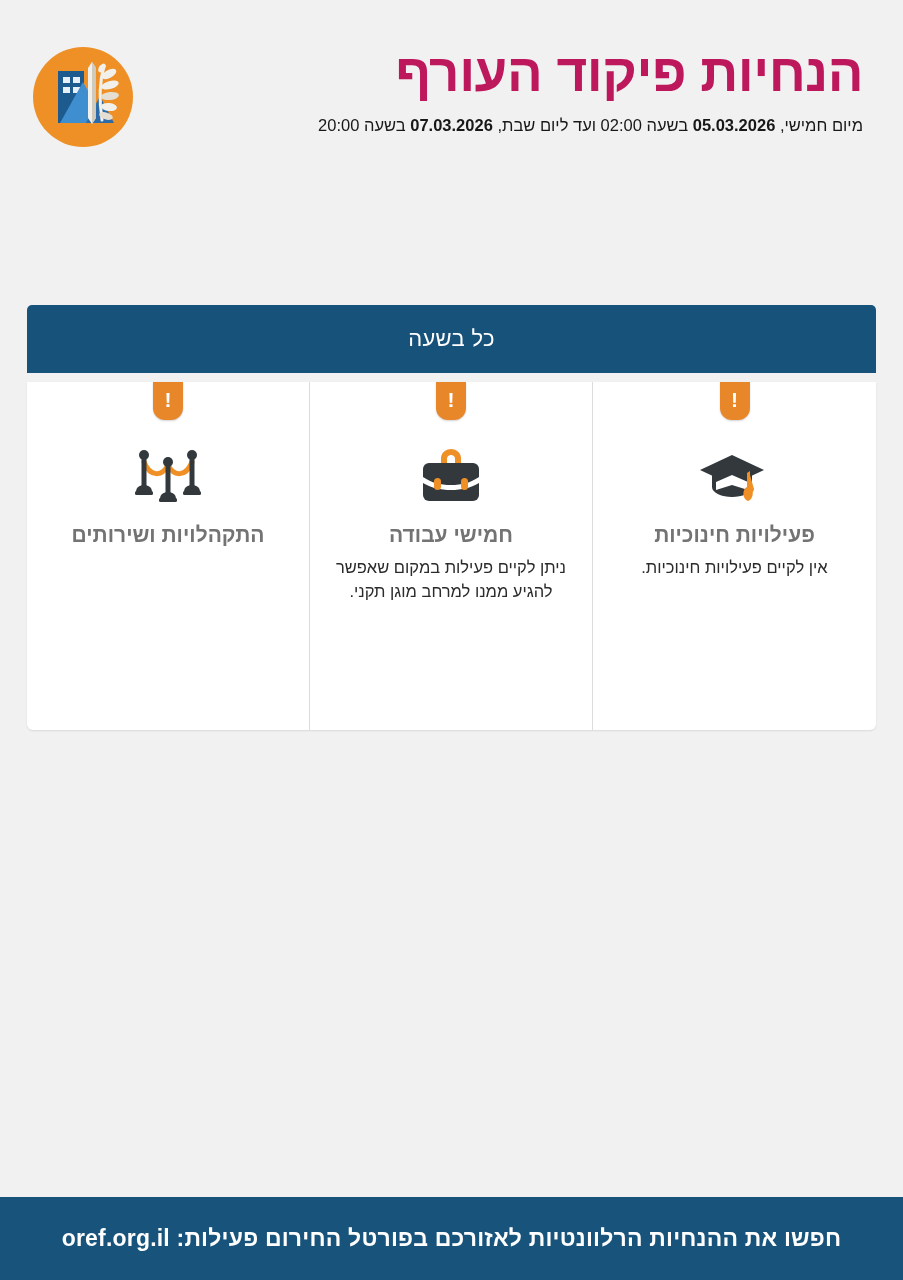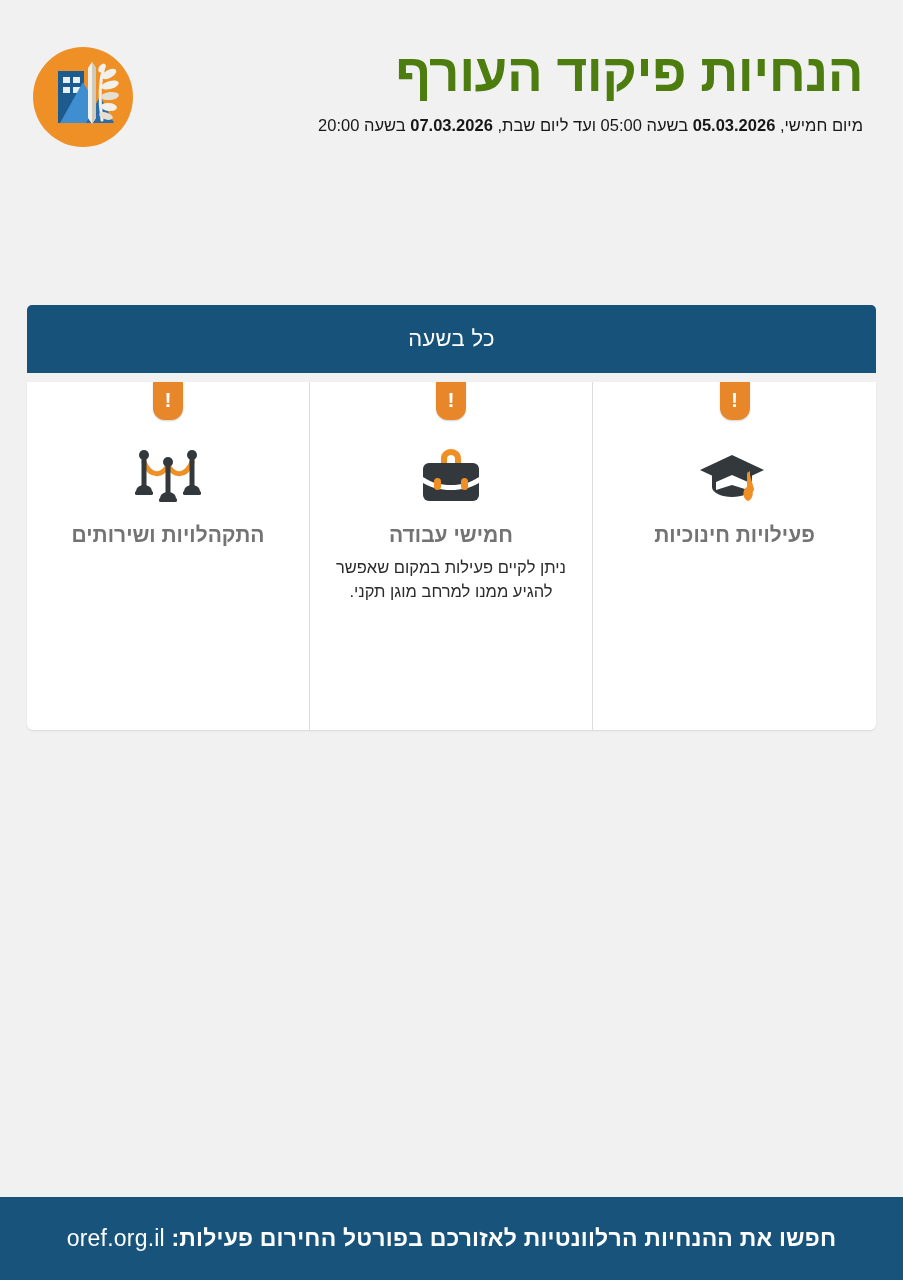--- a/index.html
+++ b/index.html
@@ -36,21 +36,21 @@
   }
 
   .header-text {
     flex: 1 1 auto;
     text-align: right;
     padding-top: 6px;
     padding-left: 14px;
   }
 
   .main-title {
-    color: #4d7c0f;
+    color: #be185d;
     font-size: 53px;
     font-weight: bold;
     line-height: 1.02;
     letter-spacing: -0.5px;
     white-space: nowrap;
   }
 
   .sub-title {
     margin-top: 14px;
     color: #181818;
@@ -180,32 +180,32 @@
     align-items: center;
     justify-content: center;
   }
   .footer-text {
     color: #ffffff;
     font-size: 23px;
     font-weight: bold;
     letter-spacing: 0.2px;
     white-space: nowrap;
   }
-  .footer-text .url { font-weight: normal; }
+  .footer-text .url { font-weight: bold; }
 </style>
 </head>
 <body>
 
 <div id="page">
 
   <div class="header">
     <div class="header-text">
       <div class="main-title">הנחיות פיקוד העורף</div>
       <div class="sub-title">
-        <span>מיום חמישי, </span><span class="b">05.03.2026</span><span> בשעה 05:00 ועד ליום שבת, </span><span class="b">07.03.2026</span><span> בשעה 20:00</span>
+        <span>מיום חמישי, </span><span class="b">05.03.2026</span><span> בשעה 02:00 ועד ליום שבת, </span><span class="b">07.03.2026</span><span> בשעה 20:00</span>
       </div>
     </div>
 
     <div class="logo-wrap">
       <svg viewBox="0 0 106 106" xmlns="http://www.w3.org/2000/svg" aria-hidden="true">
         <ellipse cx="53" cy="53" rx="50" ry="50" fill="#ef9027"></ellipse>
 
         <rect x="28" y="27" width="26" height="52" fill="#1d5b8e"></rect>
         <rect x="33" y="33" width="7" height="6" fill="#e8f0f7"></rect>
         <rect x="43" y="33" width="7" height="6" fill="#e8f0f7"></rect>
@@ -244,20 +244,21 @@
       <div class="card-icon">
         <svg width="74" height="60" viewBox="0 0 74 60" xmlns="http://www.w3.org/2000/svg" aria-hidden="true">
           <path d="M14 28 L14 42 C14 48 24 52 34 52 C44 52 54 48 54 42 L54 28 Z" fill="#33383c"></path>
           <polygon points="34,10 66,25 34,40 2,25" fill="#33383c"></polygon>
           <polygon points="34,30 50,37 50,45 34,40 18,45 18,37" fill="#ffffff"></polygon>
           <path d="M52 26 L52 30 L56 44 C56 48 50 50 49 46 L49 28 Z" fill="#ef9027"></path>
           <path d="M49 42 C44 44 44 54 50 56 C56 54 56 44 52 42 Z" fill="#ef9027"></path>
         </svg>
       </div>
       <div class="card-title">פעילויות חינוכיות</div>
+      <div class="card-body">אין לקיים פעילויות חינוכיות.</div>
     </div>
 
     <div class="card">
       <div class="alert-badge">
         <span class="bang">!</span>
       </div>
       <div class="card-icon">
         <svg width="66" height="60" viewBox="0 0 66 60" xmlns="http://www.w3.org/2000/svg" aria-hidden="true">
           <path d="M23 20 L23 13 C23 7 29 4 33 4 C37 4 43 7 43 13 L43 20 L37 20 L37 14 C37 11 35 10 33 10 C31 10 29 11 29 14 L29 20 Z" fill="#ef9027"></path>
           <rect x="5" y="18" width="56" height="38" rx="6" fill="#33383c"></rect>

